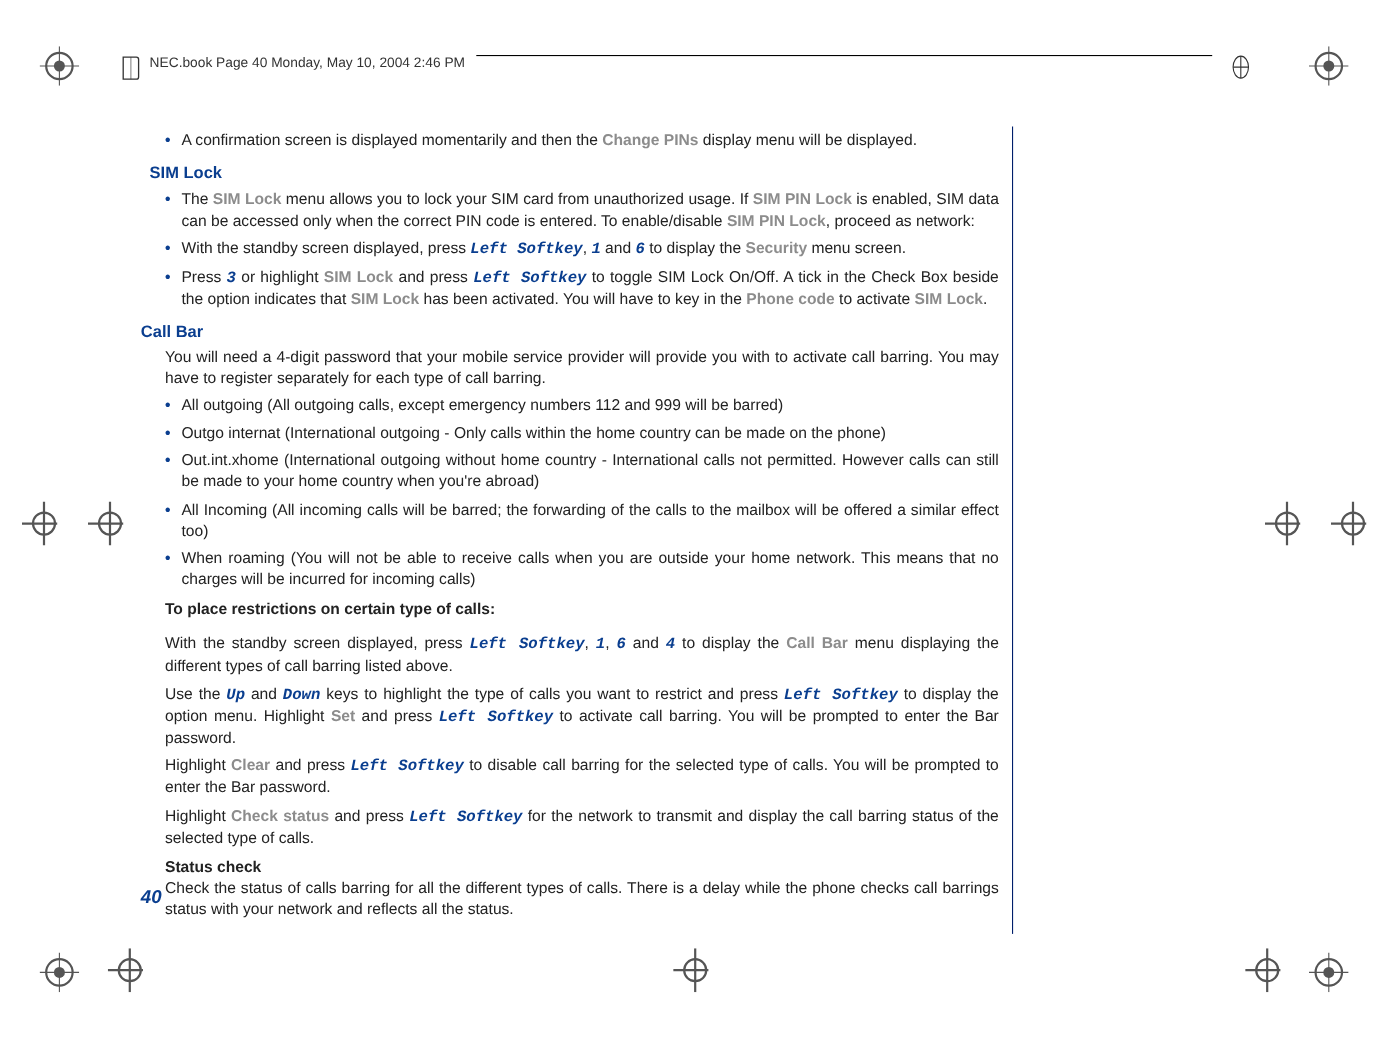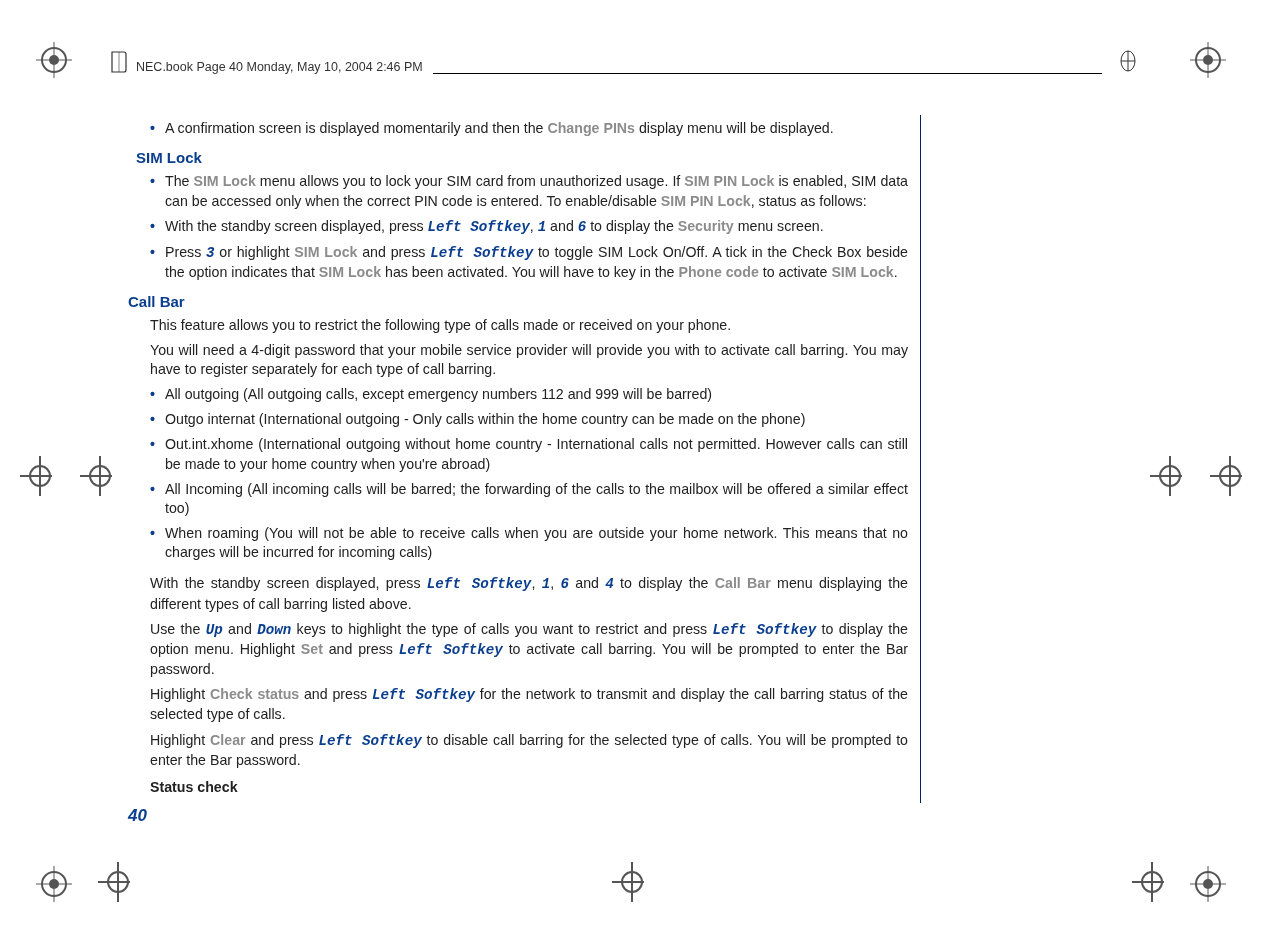--- a/index.html
+++ b/index.html
@@ -22,21 +22,21 @@
   .crop-mark svg { display:block; }
   .rosette { position:absolute; width:36px; height:36px; }
   .rosette svg { display:block; }
   .header-line {
     position: absolute;
     top: 50px;
     left: 110px;
     right: 126px;
     height: 24px;
     display: flex;
-    align-items: flex-end;
+    align-items: flex-start;
   }
   .header-icon { width:18px; height:24px; margin-right:8px; }
   .header-text { font-size: 12.5px; color:#333; white-space:nowrap; }
   .header-rule {
     flex: 1;
     border-top: 0.8px solid #000;
     margin-left: 10px;
     margin-right: 10px;
     height: 0;
   }
@@ -203,41 +203,40 @@
     <div class="bullet-text">
       <span>A confirmation screen is displayed momentarily and then the </span><span class="bold-gray">Change PINs</span><span> display menu will be displayed.</span>
     </div>
   </div>
 
   <div class="h-blue sub">SIM Lock</div>
 
   <div class="bullet-row">
     <div class="bullet-dot">•</div>
     <div class="bullet-text">
-      <span>The </span><span class="bold-gray">SIM Lock</span><span> menu allows you to lock your SIM card from unauthorized usage. If </span><span class="bold-gray">SIM PIN Lock</span><span> is enabled, SIM data can be accessed only when the correct PIN code is entered. To enable/disable </span><span class="bold-gray">SIM PIN Lock</span><span>, status as follows:</span>
+      <span>The </span><span class="bold-gray">SIM Lock</span><span> menu allows you to lock your SIM card from unauthorized usage. If </span><span class="bold-gray">SIM PIN Lock</span><span> is enabled, SIM data can be accessed only when the correct PIN code is entered. To enable/disable </span><span class="bold-gray">SIM PIN Lock</span><span>, proceed as network:</span>
     </div>
   </div>
 
   <div class="bullet-row">
     <div class="bullet-dot">•</div>
     <div class="bullet-text">
       <span>With the standby screen displayed, press </span><span class="key-blue">Left Softkey</span><span>, </span><span class="key-blue">1</span><span> and </span><span class="key-blue">6</span><span> to display the </span><span class="bold-gray">Security</span><span> menu screen.</span>
     </div>
   </div>
 
   <div class="bullet-row">
     <div class="bullet-dot">•</div>
     <div class="bullet-text">
       <span>Press </span><span class="key-blue">3</span><span> or highlight </span><span class="bold-gray">SIM Lock</span><span> and press </span><span class="key-blue">Left Softkey</span><span> to toggle SIM Lock On/Off. A tick in the Check Box beside the option indicates that </span><span class="bold-gray">SIM Lock</span><span> has been activated. You will have to key in the </span><span class="bold-gray">Phone code</span><span> to activate </span><span class="bold-gray">SIM Lock</span><span>.</span>
     </div>
   </div>
 
   <div class="h-blue">Call Bar</div>
 
-  <div class="para">This feature allows you to restrict the following type of calls made or received on your phone.</div>
   <div class="para">You will need a 4-digit password that your mobile service provider will provide you with to activate call barring. You may have to register separately for each type of call barring.</div>
 
   <div class="bullet-row">
       <div class="bullet-dot">•</div>
       <div class="bullet-text">All outgoing (All outgoing calls, except emergency numbers 112 and 999 will be barred)</div>
     </div>
   <div class="bullet-row">
       <div class="bullet-dot">•</div>
       <div class="bullet-text">Outgo internat (International outgoing - Only calls within the home country can be made on the phone)</div>
     </div>
@@ -247,33 +246,35 @@
     </div>
   <div class="bullet-row">
       <div class="bullet-dot">•</div>
       <div class="bullet-text">All Incoming (All incoming calls will be barred; the forwarding of the calls to the mailbox will be offered a similar effect too)</div>
     </div>
   <div class="bullet-row">
       <div class="bullet-dot">•</div>
       <div class="bullet-text">When roaming (You will not be able to receive calls when you are outside your home network. This means that no charges will be incurred for incoming calls)</div>
     </div>
 
+  <div class="subhead">To place restrictions on certain type of calls:</div>
   <div class="para" style="margin-top:12px;">
     <span>With the standby screen displayed, press </span><span class="key-blue">Left Softkey</span><span>, </span><span class="key-blue">1</span><span>, </span><span class="key-blue">6</span><span> and </span><span class="key-blue">4</span><span> to display the </span><span class="bold-gray">Call Bar</span><span> menu displaying the different types of call barring listed above.</span>
   </div>
 
   <div class="para">
     <span>Use the </span><span class="key-blue">Up</span><span> and </span><span class="key-blue">Down</span><span> keys to highlight the type of calls you want to restrict and press </span><span class="key-blue">Left Softkey</span><span> to display the option menu. Highlight </span><span class="bold-gray">Set</span><span> and press </span><span class="key-blue">Left Softkey</span><span> to activate call barring. You will be prompted to enter the Bar password.</span>
   </div>
 
   <div class="para">
+    <span>Highlight </span><span class="bold-gray">Clear</span><span> and press </span><span class="key-blue">Left Softkey</span><span> to disable call barring for the selected type of calls. You will be prompted to enter the Bar password.</span>
+  </div>
+
+  <div class="para">
     <span>Highlight </span><span class="bold-gray">Check status</span><span> and press </span><span class="key-blue">Left Softkey</span><span> for the network to transmit and display the call barring status of the selected type of calls.</span>
   </div>
 
-  <div class="para">
-    <span>Highlight </span><span class="bold-gray">Clear</span><span> and press </span><span class="key-blue">Left Softkey</span><span> to disable call barring for the selected type of calls. You will be prompted to enter the Bar password.</span>
-  </div>
-
   <div class="subhead">Status check</div>
+  <div class="para" style="margin-top:0;">Check the status of calls barring for all the different types of calls. There is a delay while the phone checks call barrings status with your network and reflects all the status.</div>
 
 </div>
 
 <div class="page-num">40</div>
 
 </body></html>

